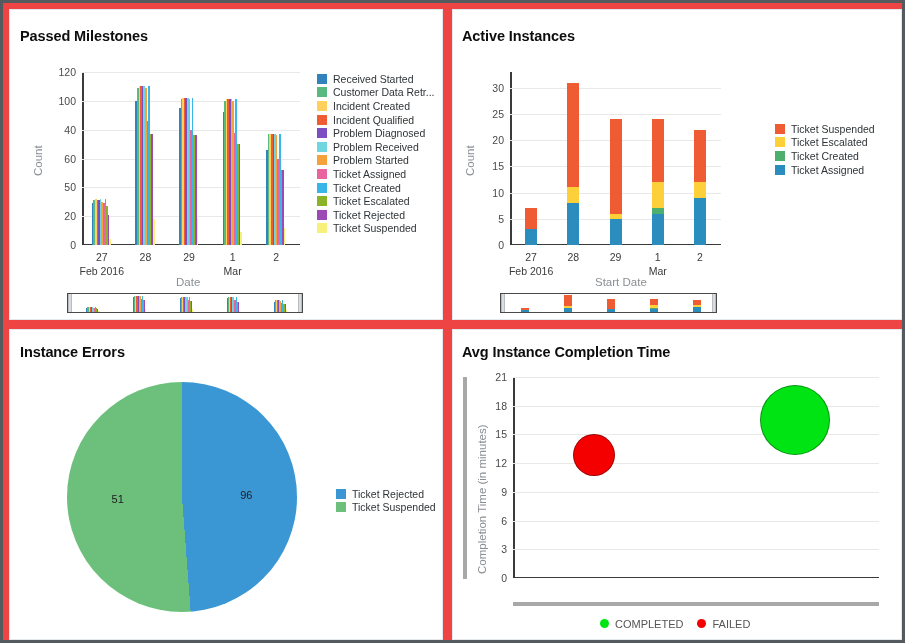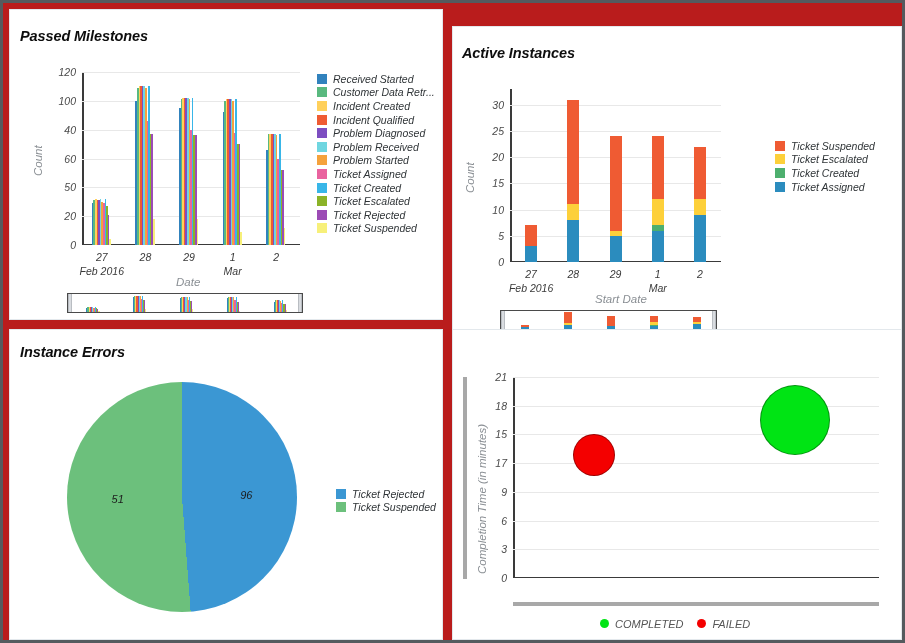--- a/index.html
+++ b/index.html
@@ -4,40 +4,39 @@
 <style>
   * { box-sizing: border-box; margin: 0; padding: 0; }
   html, body {
     width: 905px; height: 643px;
     background: #ffffff;
     font-family: "Liberation Sans", sans-serif;
   }
   #dashboard {
     position: relative;
     width: 905px; height: 643px;
-    background: #b91c1c;
+    background: #ef4444;
     border: 3px solid #555a5e;
     overflow: hidden;
-    font-style: italic;
   }
   .panel {
     position: absolute;
     background: #ffffff;
     border: 1px solid #e3e8ec;
     overflow: hidden;
   }
   .panel-title {
     font-size: 14.5px;
     font-weight: bold;
     color: #0d0d0d;
     letter-spacing: -0.1px;
   }
   
   #panel-passed-milestones { left: 6px;  top: 6px;   width: 434px; height: 311px; }
-  #panel-active-instances  { left: 449px;top: 23px;   width: 450px; height: 311px; }
+  #panel-active-instances  { left: 449px;top: 6px;   width: 450px; height: 311px; }
   #panel-instance-errors   { left: 6px;  top: 326px; width: 434px; height: 311px; }
   #panel-completion-time   { left: 449px;top: 326px; width: 450px; height: 311px; }
 
   .panel-title.p1 { position:absolute; left: 10px; top: 18px; }
   .panel-title.p2 { position:absolute; left: 9px;  top: 18px; }
   .panel-title.p3 { position:absolute; left: 10px; top: 14px; }
   .panel-title.p4 { position:absolute; left: 9px;  top: 14px; }
 
   
   .plot {
@@ -520,33 +519,34 @@
           <span class="legend-label">Ticket Rejected</span>
         </div>
         <div class="legend-item">
           <span class="legend-swatch" style="background: rgb(108, 192, 124);"></span>
           <span class="legend-label">Ticket Suspended</span>
         </div>
       </div>
   </div>
 
   <div class="panel" id="panel-completion-time">
+    <div class="panel-title p4">Avg Instance Completion Time</div>
 
     <div class="plot" id="ct-plot" style="left:60px; top:47px; width:366px; height:201px;">
       <div class="axis-y-line"></div>
       <div class="axis-x-line"></div>
     <div class="ytick" style="top: 201px;">0</div>
         <div class="gridline" style="top: 172.286px;"></div>
         <div class="ytick" style="top: 172.286px;">3</div>
         <div class="gridline" style="top: 143.571px;"></div>
         <div class="ytick" style="top: 143.571px;">6</div>
         <div class="gridline" style="top: 114.857px;"></div>
         <div class="ytick" style="top: 114.857px;">9</div>
         <div class="gridline" style="top: 86.1429px;"></div>
-        <div class="ytick" style="top: 86.1429px;">17</div>
+        <div class="ytick" style="top: 86.1429px;">12</div>
         <div class="gridline" style="top: 57.4286px;"></div>
         <div class="ytick" style="top: 57.4286px;">15</div>
         <div class="gridline" style="top: 28.7143px;"></div>
         <div class="ytick" style="top: 28.7143px;">18</div>
         <div class="gridline" style="top: 0px;"></div>
         <div class="ytick" style="top: 0px;">21</div>
         <div class="bubble" title="FAILED: 12.8" style="left: 80.52px; top: 78.4857px; width: 42px; height: 42px; background: rgb(244, 0, 0); border: 1px solid rgba(0, 0, 0, 0.35);"></div>
         <div class="bubble" title="COMPLETED: 16.5" style="left: 281.82px; top: 43.0714px; width: 70px; height: 70px; background: rgb(0, 228, 20); border: 1px solid rgba(0, 0, 0, 0.35);"></div>
       </div>
 

